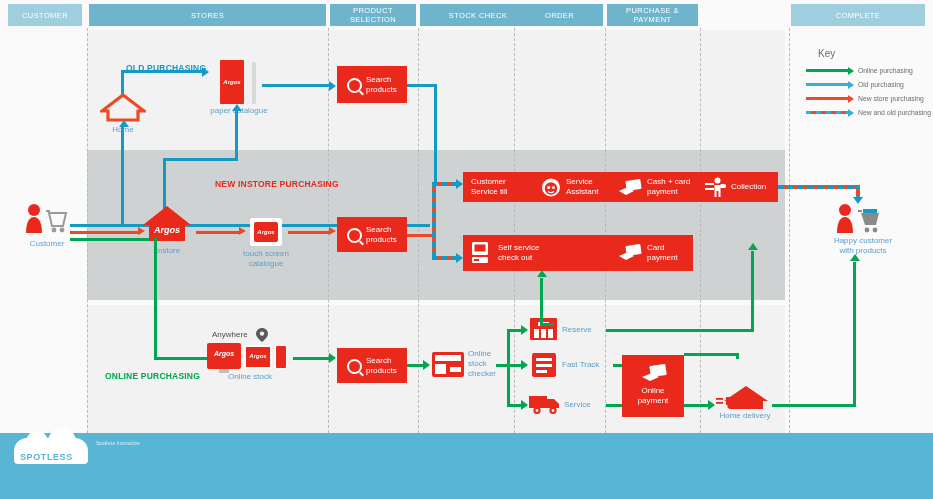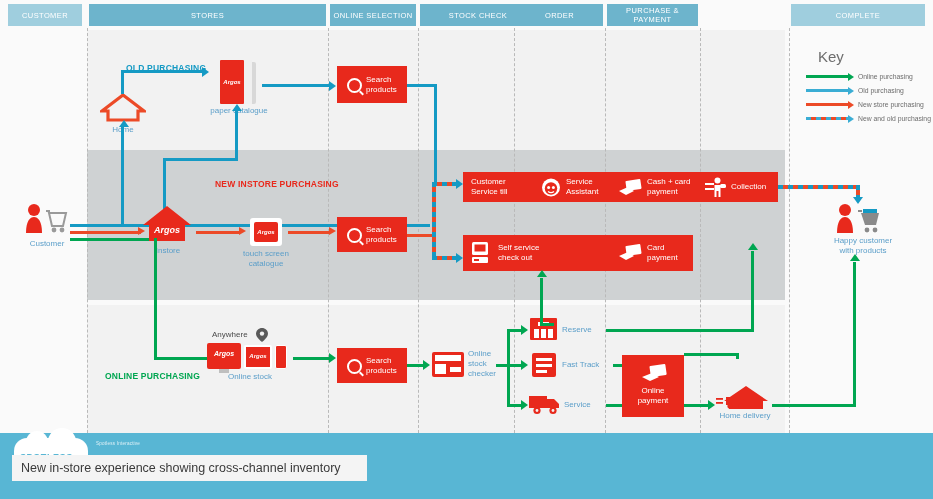--- a/index.html
+++ b/index.html
@@ -63,21 +63,21 @@
   
   .combo-h{position:absolute;height:4px;background:#ec4a27;}
   .combo-h::after{content:"";position:absolute;left:0;top:0;width:100%;height:4px;
     background:repeating-linear-gradient(90deg,#159ac4 0 5px,transparent 5px 10px);}
   .combo-v{position:absolute;width:4px;background:#ec4a27;}
   .combo-v::after{content:"";position:absolute;left:0;top:0;height:100%;width:4px;
     background:repeating-linear-gradient(180deg,#159ac4 0 5px,transparent 5px 10px);}
 
   
   .key{position:absolute;left:806px;top:48px;width:122px;}
-  .key-title{color:#6d6d6d;font-size:15px;margin-bottom:6px;padding-left:12px;}
+  .key-title{color:#6d6d6d;font-size:10px;margin-bottom:6px;padding-left:12px;}
   .key-row{position:relative;height:11px;margin-bottom:3px;}
   .key-swatch{position:absolute;left:0;top:4px;width:42px;height:3px;}
   .key-arrow{position:absolute;left:42px;top:1.5px;width:0;height:0;
     border-top:4px solid transparent;border-bottom:4px solid transparent;}
   .key-text{position:absolute;left:52px;top:0;color:#6d6d6d;font-size:6.8px;line-height:11px;white-space:nowrap;}
 
   
   .footer{position:absolute;left:0;top:433px;width:933px;height:66px;background:#58b6d4;}
   .logo-cloud{position:absolute;left:14px;top:438px;width:74px;height:26px;background:#fff;border-radius:13px 13px 4px 4px;}
   .logo-cloud::before{content:"";position:absolute;left:12px;top:-7px;width:22px;height:22px;background:#fff;border-radius:50%;}
@@ -102,21 +102,21 @@
   .mag::after{content:"";position:absolute;right:-4px;bottom:-3px;width:5px;height:2px;background:#fff;transform:rotate(45deg);}
 </style>
 </head>
 <body>
 
 <div id="stage">
 
   <div class="phase-bar">
     <div class="phase pale" style="left:8px;width:74px">CUSTOMER</div>
     <div class="phase" style="left:89px;width:237px">STORES</div>
-    <div class="phase" style="left:330px;width:86px">ONLINE SELECTION</div>
+    <div class="phase" style="left:330px;width:86px">PRODUCT SELECTION</div>
     <div class="phase" style="left:420px;width:116px">STOCK CHECK</div>
     <div class="phase" style="left:607px;width:91px">PURCHASE &amp; PAYMENT</div>
     <div class="phase" style="left:516px;width:87px">ORDER</div>
     <div class="phase pale" style="left:791px;width:134px">COMPLETE</div>
   </div>
 
   <div class="zone-top"></div>
   <div class="zone-mid"></div>
   <div class="zone-bot"></div>
 
@@ -426,15 +426,14 @@
       </div>
       <div class="key-arrow" style="border-left:6px solid #3aadd4"></div>
       <div class="key-text">New and old purchasing</div>
     </div>
   </div>
 
   <div class="footer"></div>
   <div class="logo-cloud"></div>
   <div class="logo-text">SPOTLESS</div>
   <div class="logo-sub">Spotless Interactive</div>
-  <div class="caption">New in-store experience showing cross-channel inventory</div>
 
 </div>
 
 </body></html>

